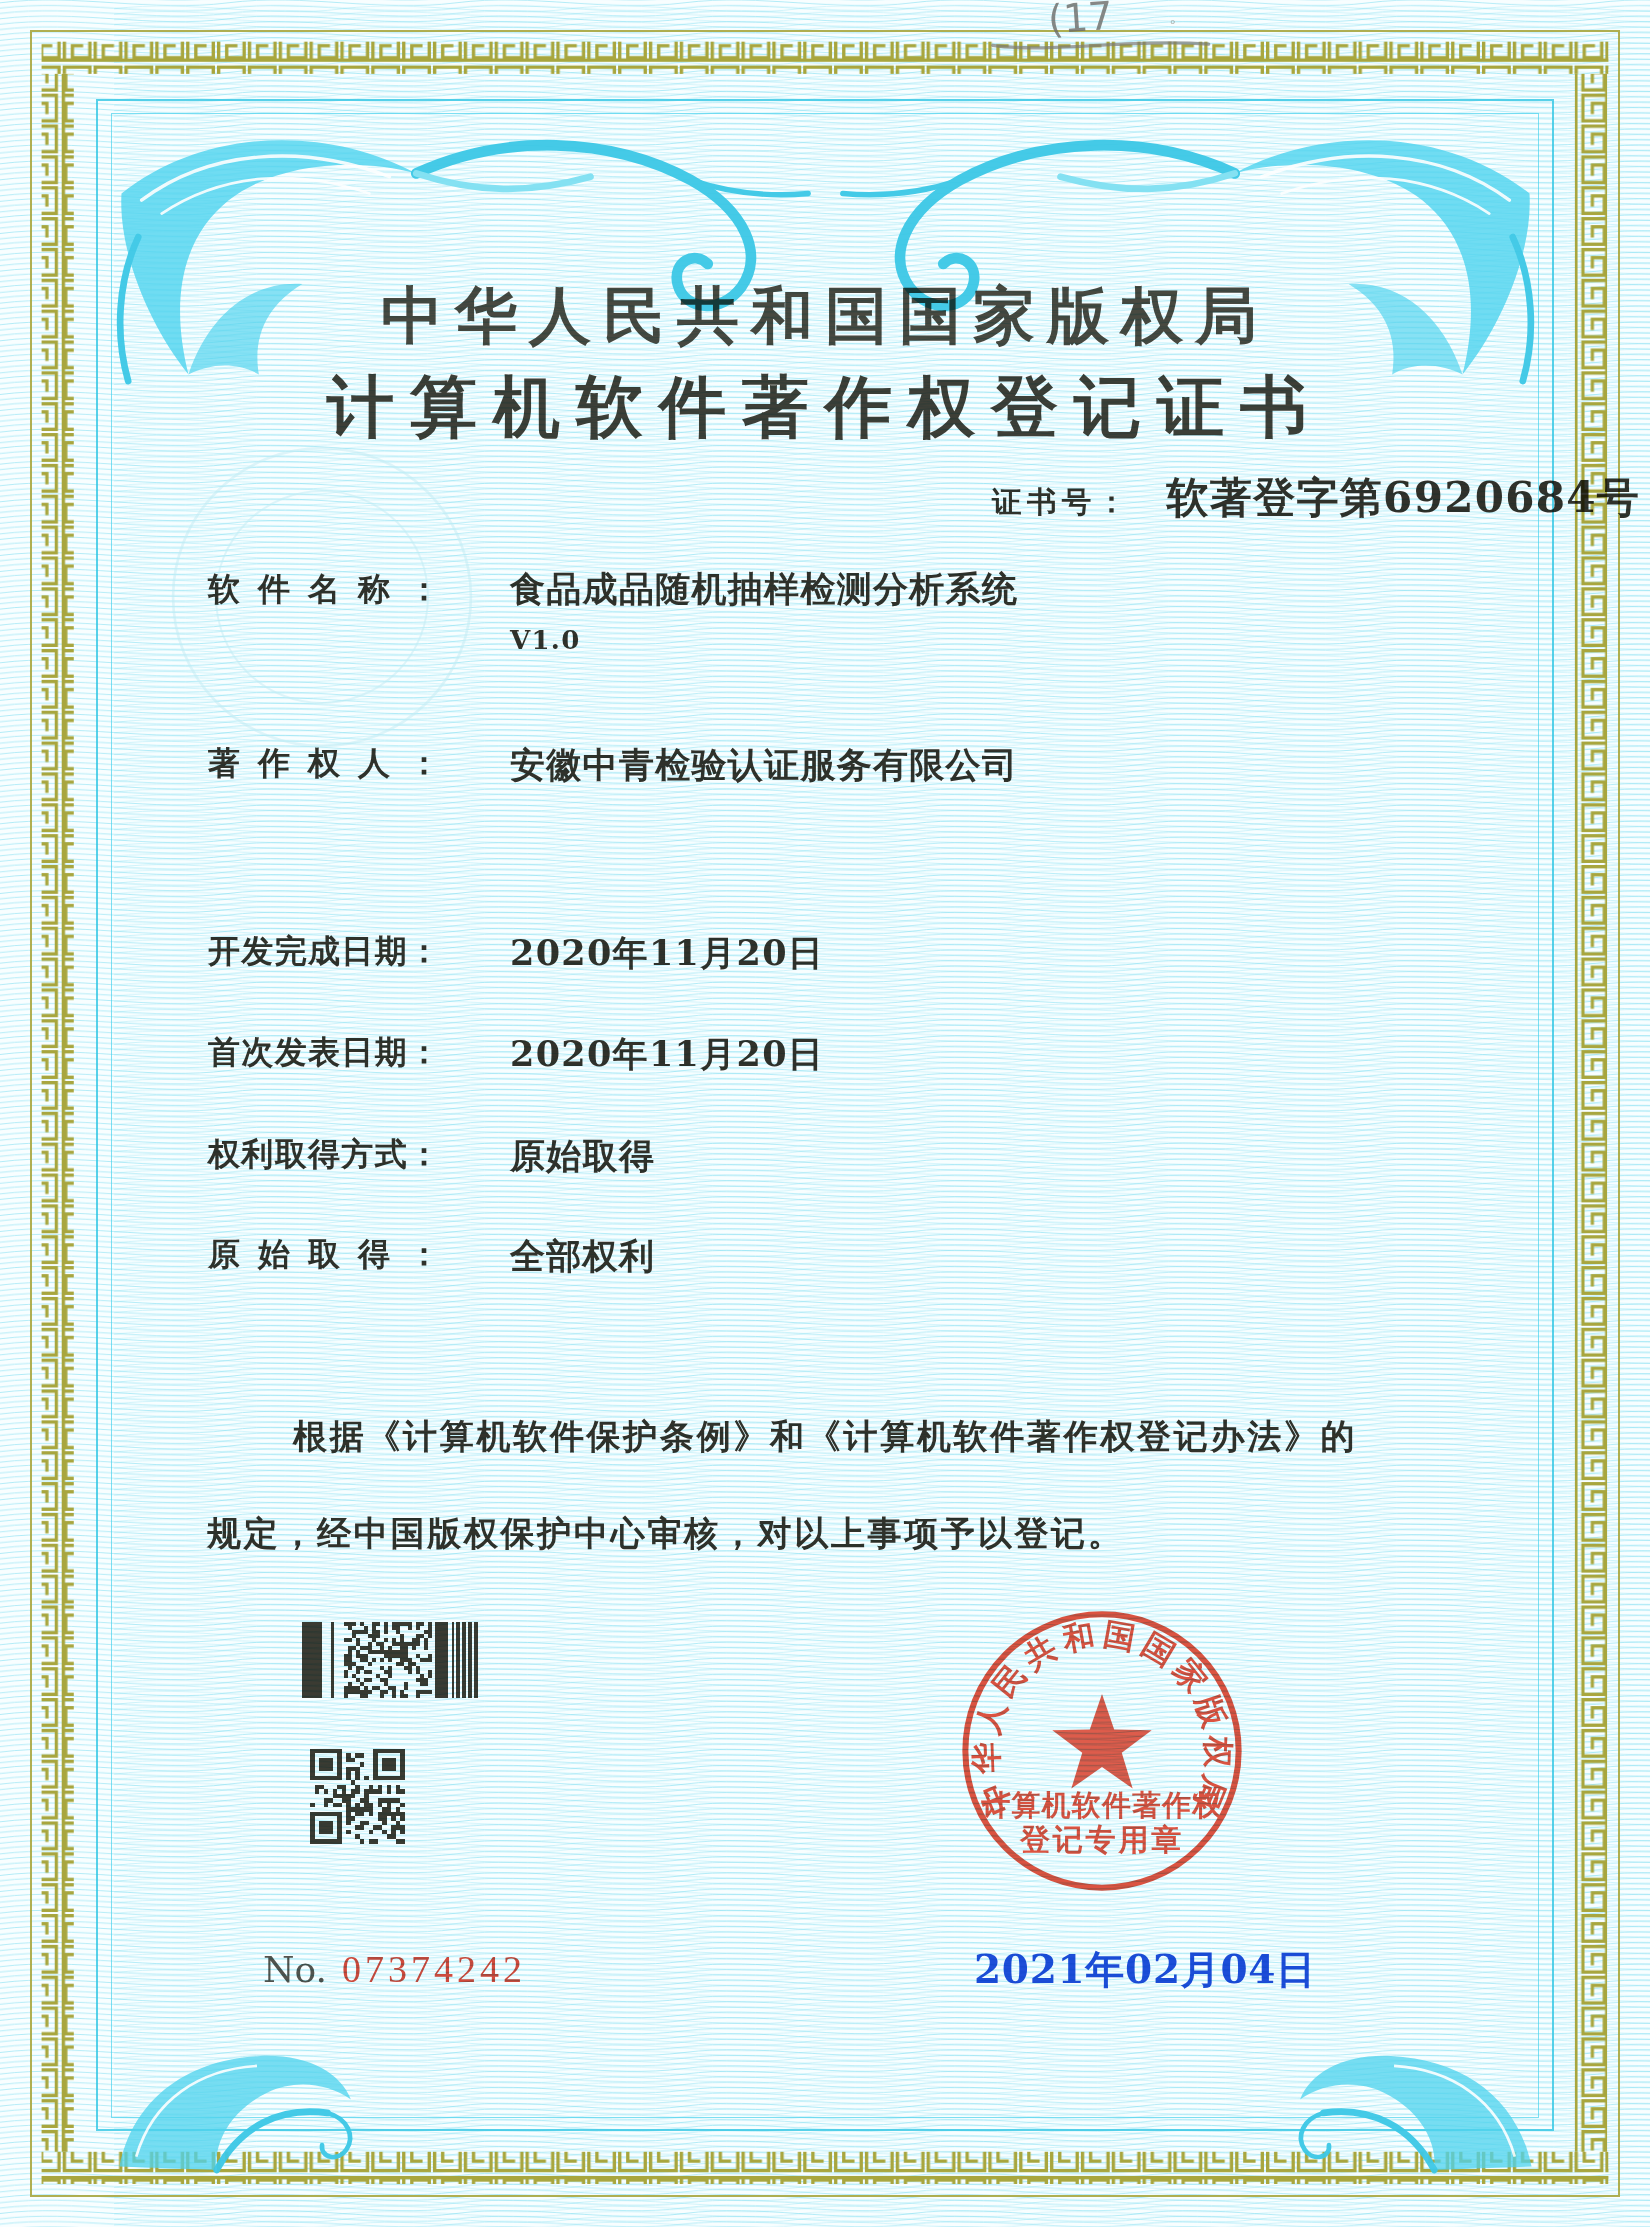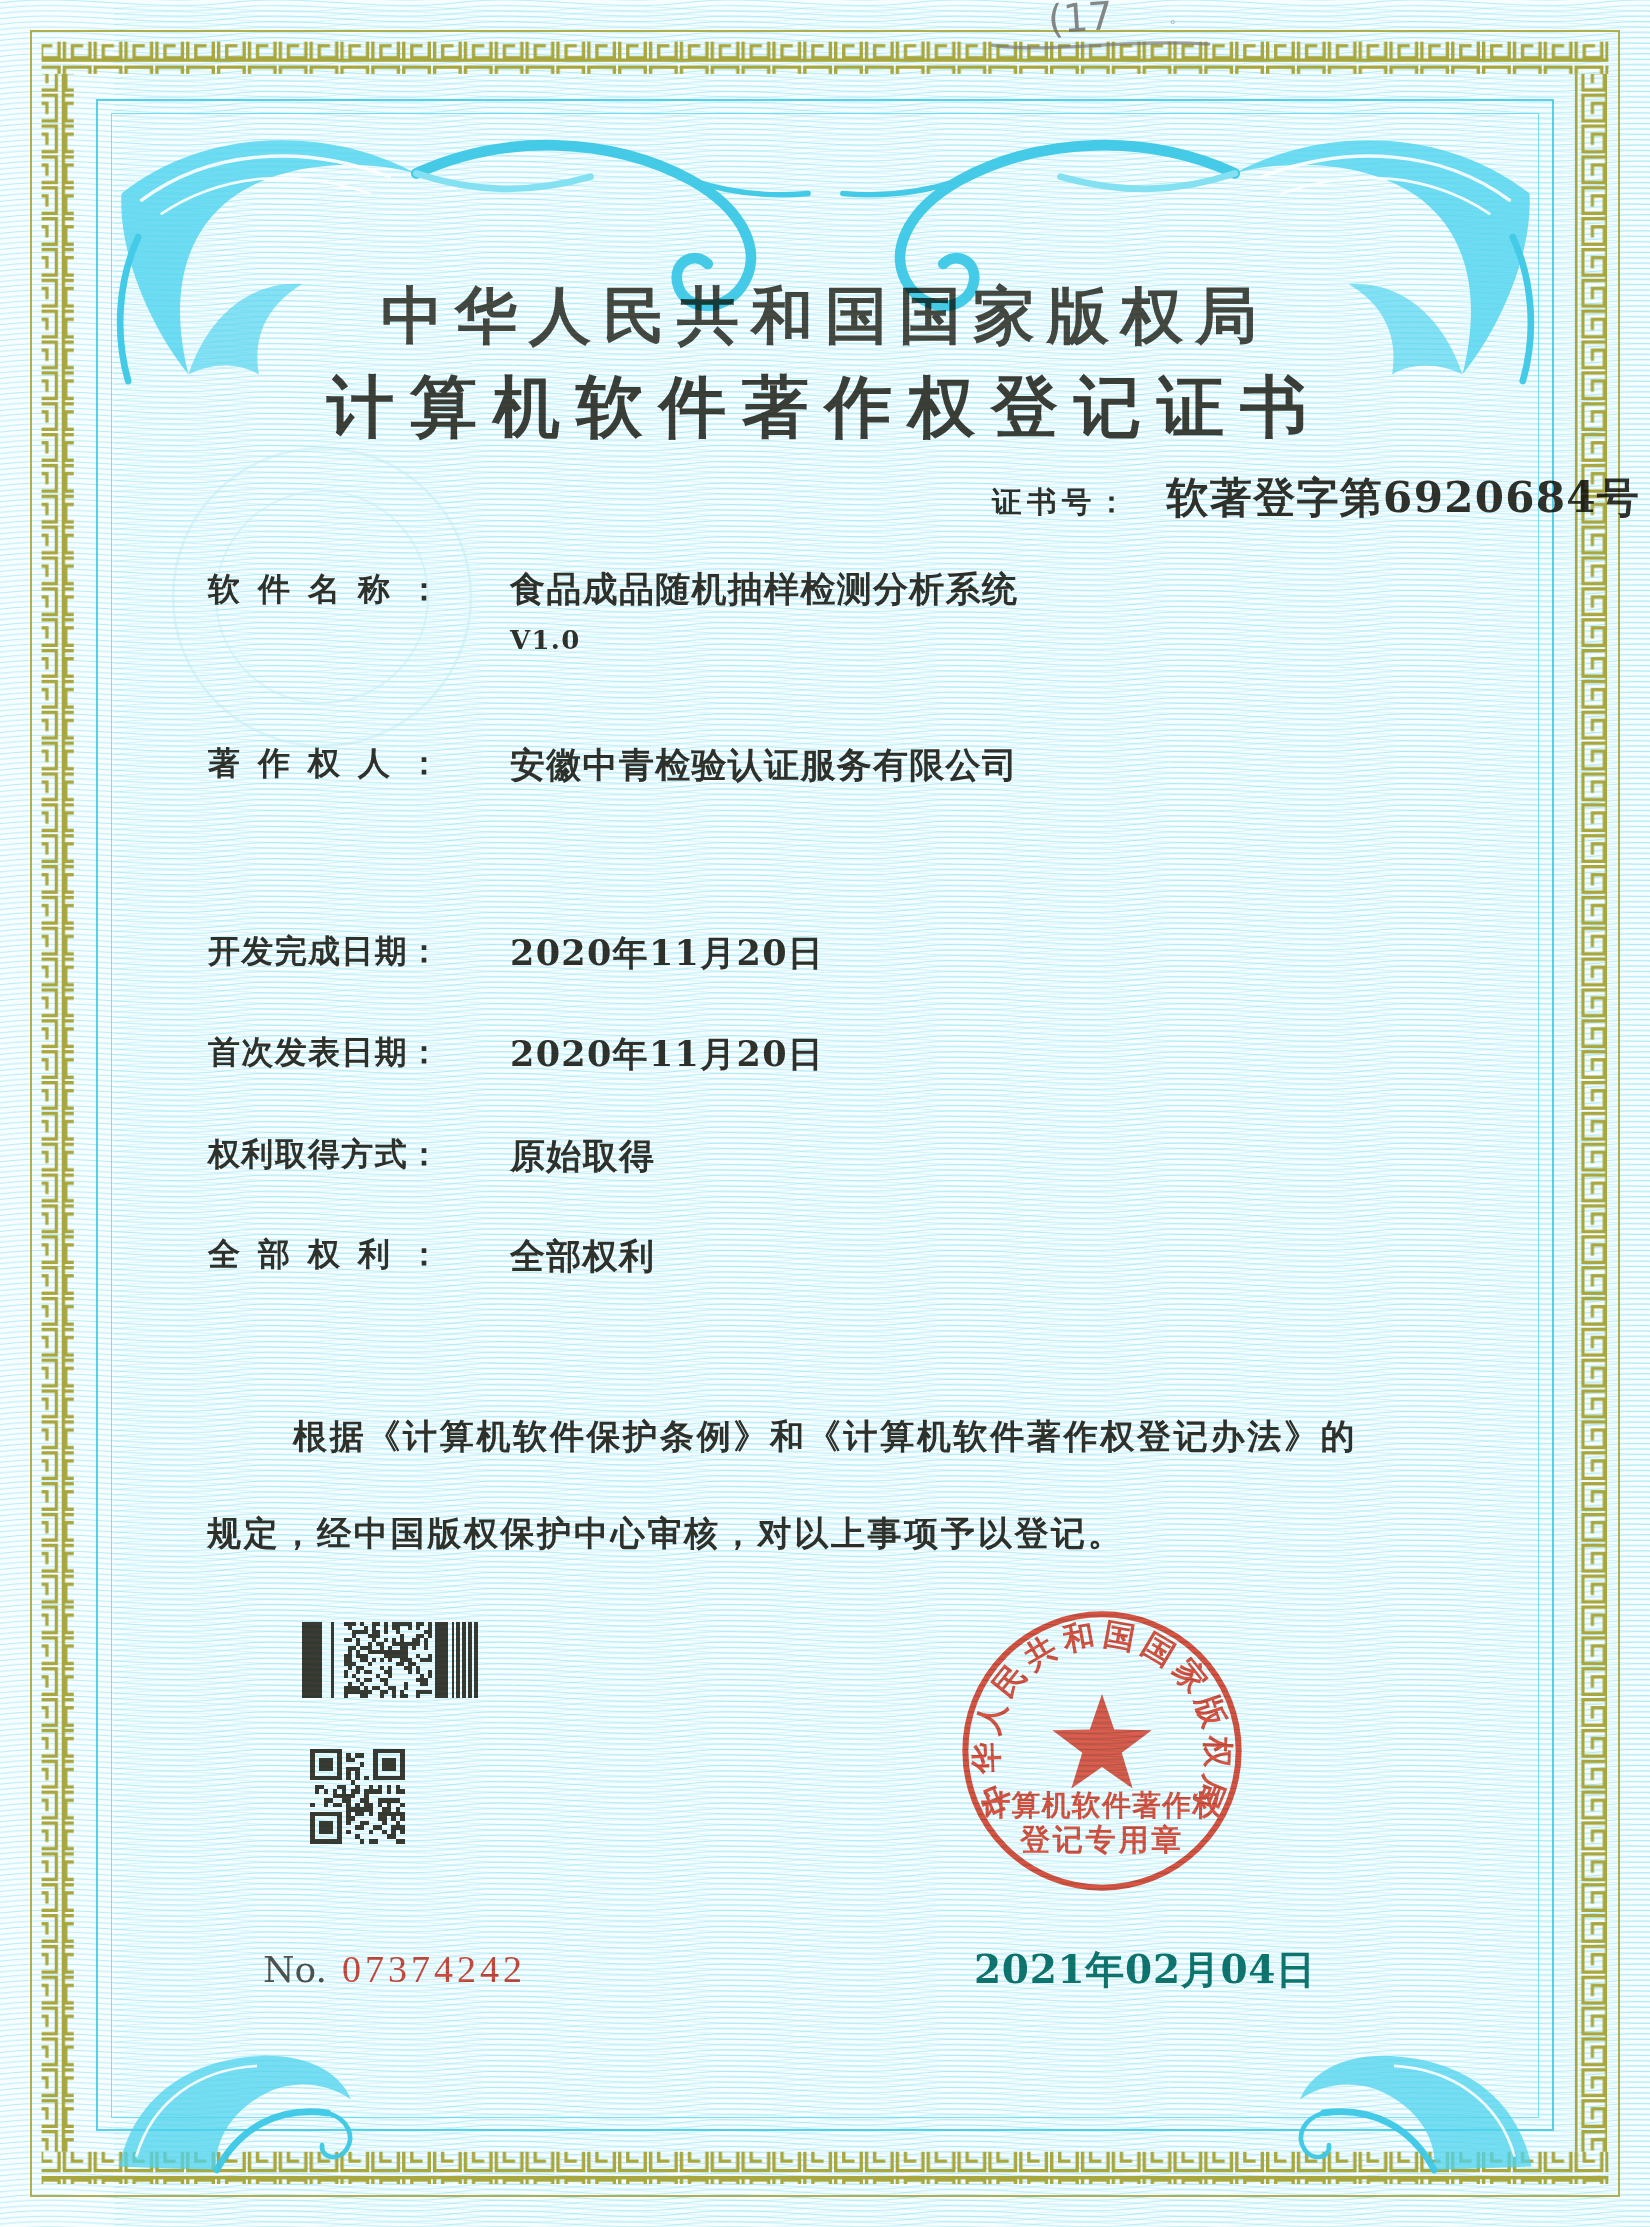--- a/index.html
+++ b/index.html
@@ -23,21 +23,21 @@
   .lbl{display:inline-block;width:232px;font-size:32px;font-weight:700;text-align:justify;text-align-last:justify;}
   .val{margin-left:70px;font-size:35px;font-weight:700;letter-spacing:1.3px;white-space:nowrap;}
   .r1{top:566px;align-items:center;} .r2{top:742px;} .r3{top:930px;} .r4{top:1031px;} .r5{top:1133px;} .r6{top:1233px;} .r7{top:1330px;}
   .val2{position:absolute;left:510px;top:625px;font-size:26px;font-weight:700;letter-spacing:1.3px;}
   .stmt{position:absolute;font-size:34px;font-weight:700;letter-spacing:2.7px;white-space:nowrap;}
   .s1{left:293px;top:1414px;} .s2{left:207px;top:1511px;}
   .serial{position:absolute;left:263px;top:1947px;white-space:nowrap;}
   .serial .np{font-size:36px;color:#55544e;mix-blend-mode:multiply;}
   .serial .nn{font-family:Liberation Serif, serif;font-size:38px;color:#d74b3d;
               letter-spacing:4px;margin-left:15px;mix-blend-mode:multiply;}
-  .issue-date{position:absolute;left:974px;top:1943px;font-size:39px;font-weight:700;color:#0f766e;
+  .issue-date{position:absolute;left:974px;top:1943px;font-size:39px;font-weight:700;color:#1d4ed8;
               letter-spacing:0.7px;mix-blend-mode:multiply;}
   .pencil{position:absolute;left:1048px;top:-5.4px;font-family:"DejaVu Sans","Liberation Sans",sans-serif;
           font-size:39px;color:#6b6b68;opacity:.8;transform:rotate(-4deg);}
   .pencil-dot{position:absolute;left:1169px;top:4px;font-size:17.4px;color:#85857f;opacity:.8;}
   .seal-svg{position:absolute;left:960px;top:1609px;mix-blend-mode:multiply;opacity:.9;}
   .flourish{position:absolute;opacity:.95;}
   .tl{left:101px;top:93px;}
   .tr{left:839px;top:93px;transform:scaleX(-1);}
   .bl{left:106px;top:2019px;}
   .br{left:1290px;top:2019px;transform:scaleX(-1);}
@@ -182,21 +182,21 @@
     <span class="lbl">首次发表日期：</span>
     <span class="val">2020年11月20日</span>
   </div>
 
   <div class="row r5 ink">
     <span class="lbl">权利取得方式：</span>
     <span class="val">原始取得</span>
   </div>
 
   <div class="row r6 ink">
-    <span class="lbl">全部权利：</span>
+    <span class="lbl">原始取得：</span>
     <span class="val">全部权利</span>
   </div>
 
 
   <div class="stmt s1 ink">根据《计算机软件保护条例》和《计算机软件著作权登记办法》的</div>
   <div class="stmt s2 ink">规定，经中国版权保护中心审核，对以上事项予以登记。</div>
 
   <svg class="bc-svg" width="181" height="76" viewBox="0 0 270 114" shape-rendering="crispEdges">
     <g id="bc" fill="#3c3b32">
         <rect x="0" y="0" width="30" height="114"></rect>

